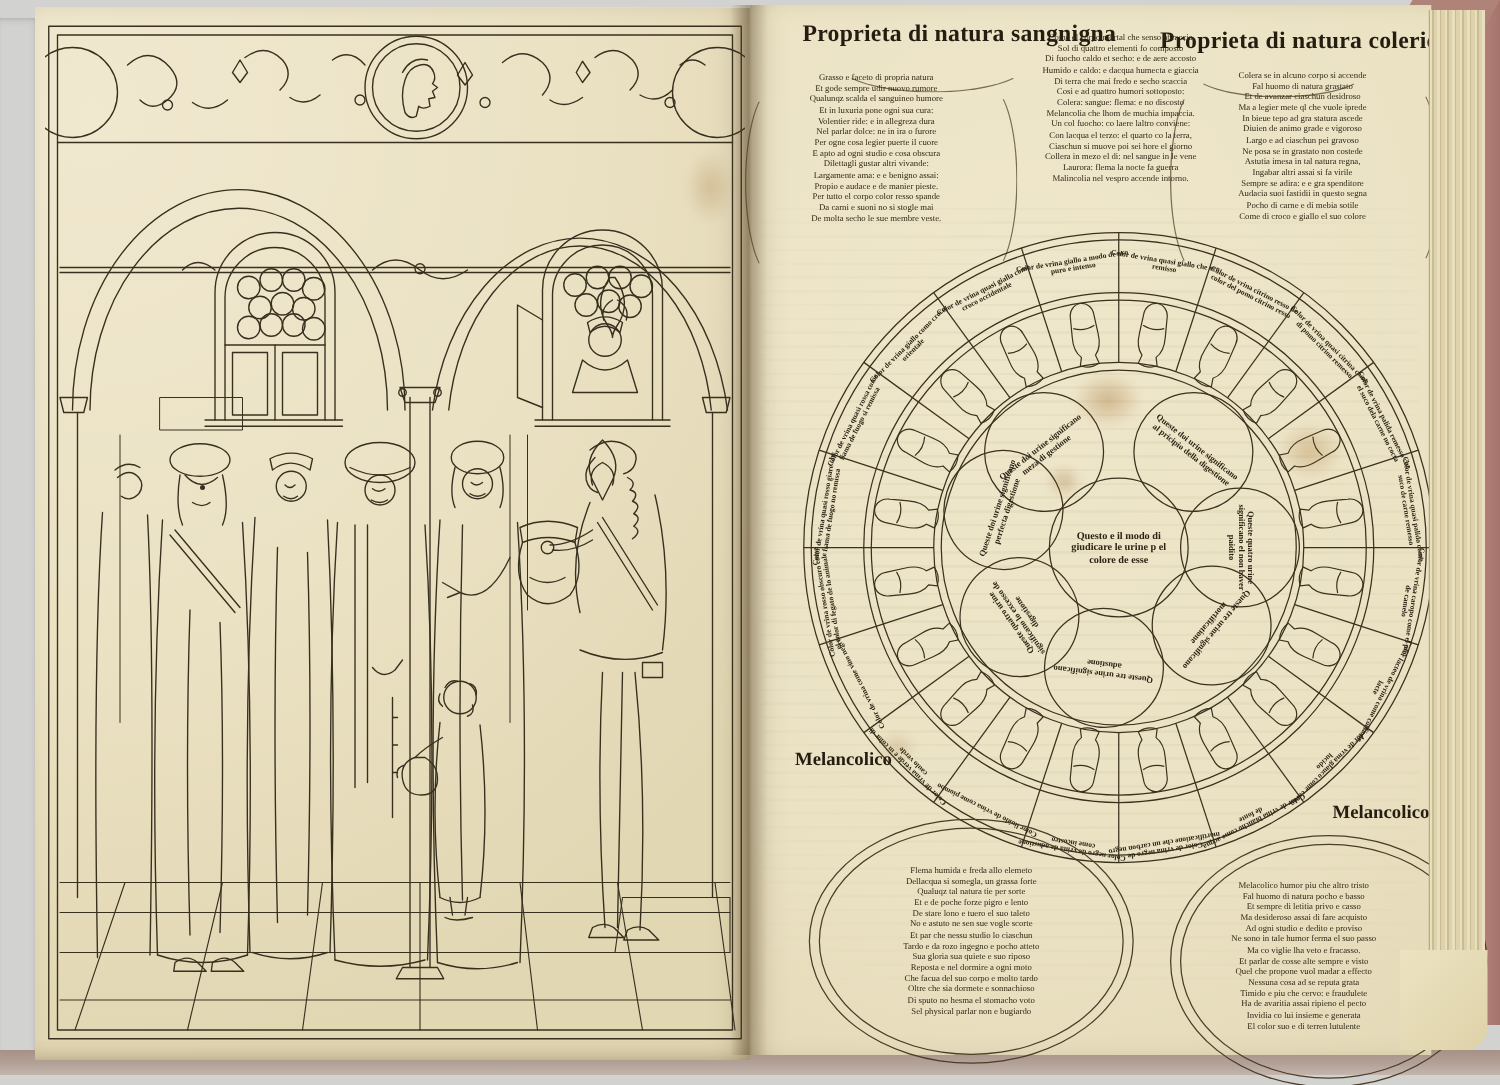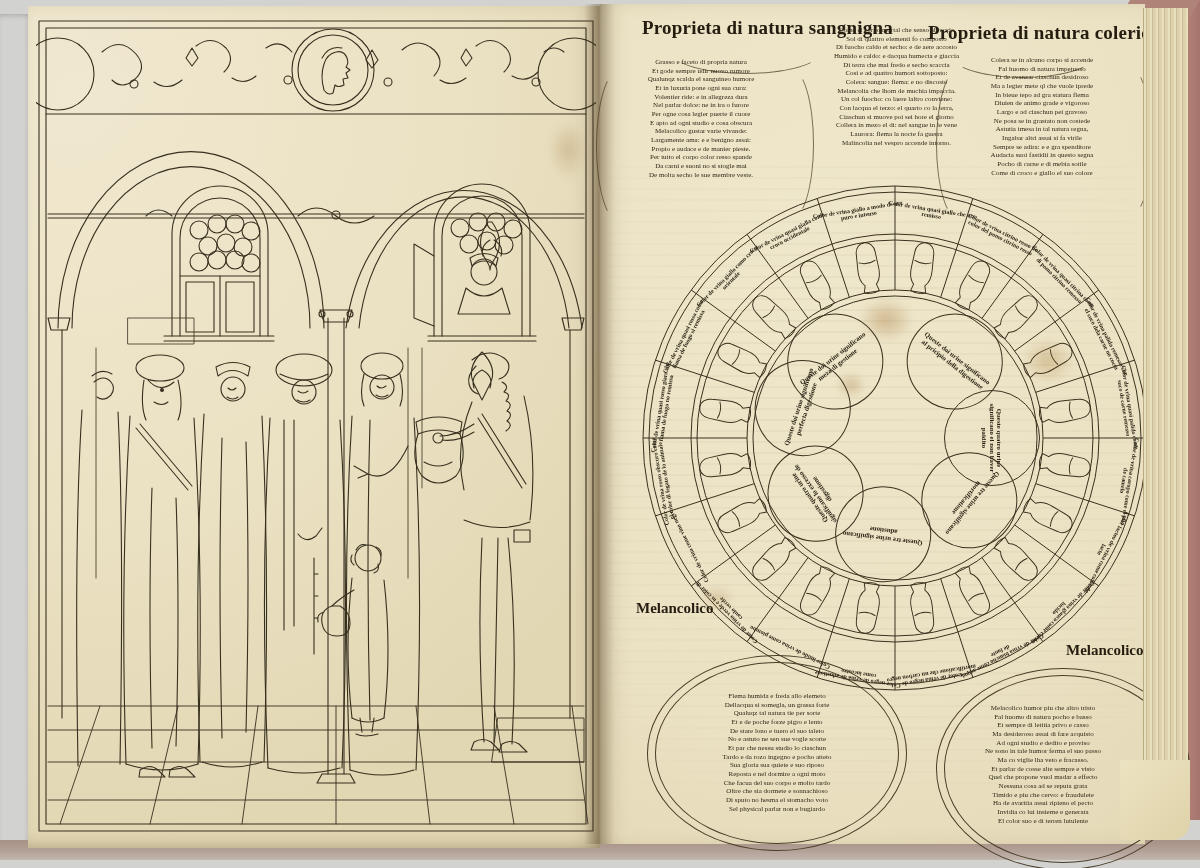--- a/index.html
+++ b/index.html
@@ -321,21 +321,21 @@
 
   <div class="abs poem" id="poem-sanguine">
       <div class="pline">Grasso e faceto di propria natura</div>
       <div class="pline">Et gode sempre udir nuovo rumore</div>
       <div class="pline">Qualunqz scalda el sanguineo humore</div>
       <div class="pline">Et in luxuria pone ogni sua cura:</div>
       <div class="pline">Volentier ride: e in allegreza dura</div>
       <div class="pline">Nel parlar dolce: ne in ira o furore</div>
       <div class="pline">Per ogne cosa legier puerte il cuore</div>
       <div class="pline">E apto ad ogni studio e cosa obscura</div>
-      <div class="pline">Melacolico gustar varie vivande:</div>
+      <div class="pline">Dilettagli gustar altri vivande:</div>
       <div class="pline">Largamente ama: e e benigno assai:</div>
       <div class="pline">Propio e audace e de manier pieste.</div>
       <div class="pline">Per tutto el corpo color resso spande</div>
       <div class="pline">Da carni e suoni no si stogle mai</div>
       <div class="pline">De molta secho le sue membre veste.</div>
     </div>
   <div class="abs poem" id="poem-elements">
       <div class="pline">Come el corpo mortal che senso abraccia</div>
       <div class="pline">Sol di quattro elementi fo composto</div>
       <div class="pline">Di fuocho caldo et secho: e de aere accosto</div>
@@ -346,24 +346,24 @@
       <div class="pline">Melancolia che lhom de muchia impaccia.</div>
       <div class="pline">Un col fuocho: co laere laltro conviene:</div>
       <div class="pline">Con lacqua el terzo: el quarto co la terra,</div>
       <div class="pline">Ciaschun si muove poi sei hore el giorno</div>
       <div class="pline">Collera in mezo el di: nel sangue in le vene</div>
       <div class="pline">Laurora: flema la nocte fa guerra</div>
       <div class="pline">Malincolia nel vespro accende intorno.</div>
     </div>
   <div class="abs poem" id="poem-choleric">
       <div class="pline">Colera se in alcuno corpo si accende</div>
-      <div class="pline">Fal huomo di natura impetuoso</div>
+      <div class="pline">Fal huomo di natura grastato</div>
       <div class="pline">Et de avanzar ciaschun desidroso</div>
       <div class="pline">Ma a legier mete ql che vuole iprede</div>
-      <div class="pline">In bieue tepo ad gra statura flema</div>
+      <div class="pline">In bieue tepo ad gra statura ascede</div>
       <div class="pline">Diuien de animo grade e vigoroso</div>
       <div class="pline">Largo e ad ciaschun pei gravoso</div>
       <div class="pline">Ne posa se in grastato non costede</div>
       <div class="pline">Astutia imesa in tal natura regna,</div>
       <div class="pline">Ingabar altri assai si fa virile</div>
       <div class="pline">Sempre se adira: e e gra spenditore</div>
       <div class="pline">Audacia suoi fastidii in questo segna</div>
       <div class="pline">Pocho di carne e di mebia sotile</div>
       <div class="pline">Come di croco e giallo el suo colore</div>
     </div>
@@ -497,20 +497,21 @@
       <div class="wlabel" style="transform: rotate(315deg) translateY(-228px) translateY(-50%);">Color de vrina giallo como croco orientale</div>
       <div class="wlabel" style="transform: rotate(333deg) translateY(-228px) translateY(-50%);">Color de vrina quasi gialla come croco occidentale</div>
       <div class="wlabel" style="transform: rotate(351deg) translateY(-228px) translateY(-50%);">Color de vrina giallo a modo de oro puro e intenso</div>
       <div class="wcircle" style="transform: rotate(-38deg) translate(0px, -97px);">Queste doi urine significano meza di gestione</div>
       <div class="wcircle" style="transform: rotate(38deg) translate(0px, -97px);">Queste doi urine significano al pricipio della digestione</div>
       <div class="wcircle" style="transform: rotate(90deg) translate(0px, -97px);">Queste quatro urine significano el non haver paidito</div>
       <div class="wcircle" style="transform: rotate(130deg) translate(0px, -97px);">Queste tre urine significano mortificatione</div>
       <div class="wcircle" style="transform: rotate(187deg) translate(0px, -97px);">Queste tre urine significano adustione</div>
       <div class="wcircle" style="transform: rotate(-125deg) translate(0px, -97px);">Queste quatro urine significano lo excesso de digestione</div>
       <div class="wcircle" style="transform: rotate(-72deg) translate(0px, -97px);">Queste doi urine significano perfecta digestione</div>
+      <div class="wcircle" id="wcenter">Questo e il modo di giudicare le urine p el colore de esse</div>
     </div>
 
   <div class="abs corner-label" id="label-phlegmatic">Melancolico</div>
   <div class="abs corner-label" id="label-melancholic">Melancolico</div>
 
   <div class="abs ring" id="ringP1"></div>
   <div class="abs ring" id="ringP2"></div>
   <div class="abs ring" id="ringM1"></div>
   <div class="abs ring" id="ringM2"></div>
 

